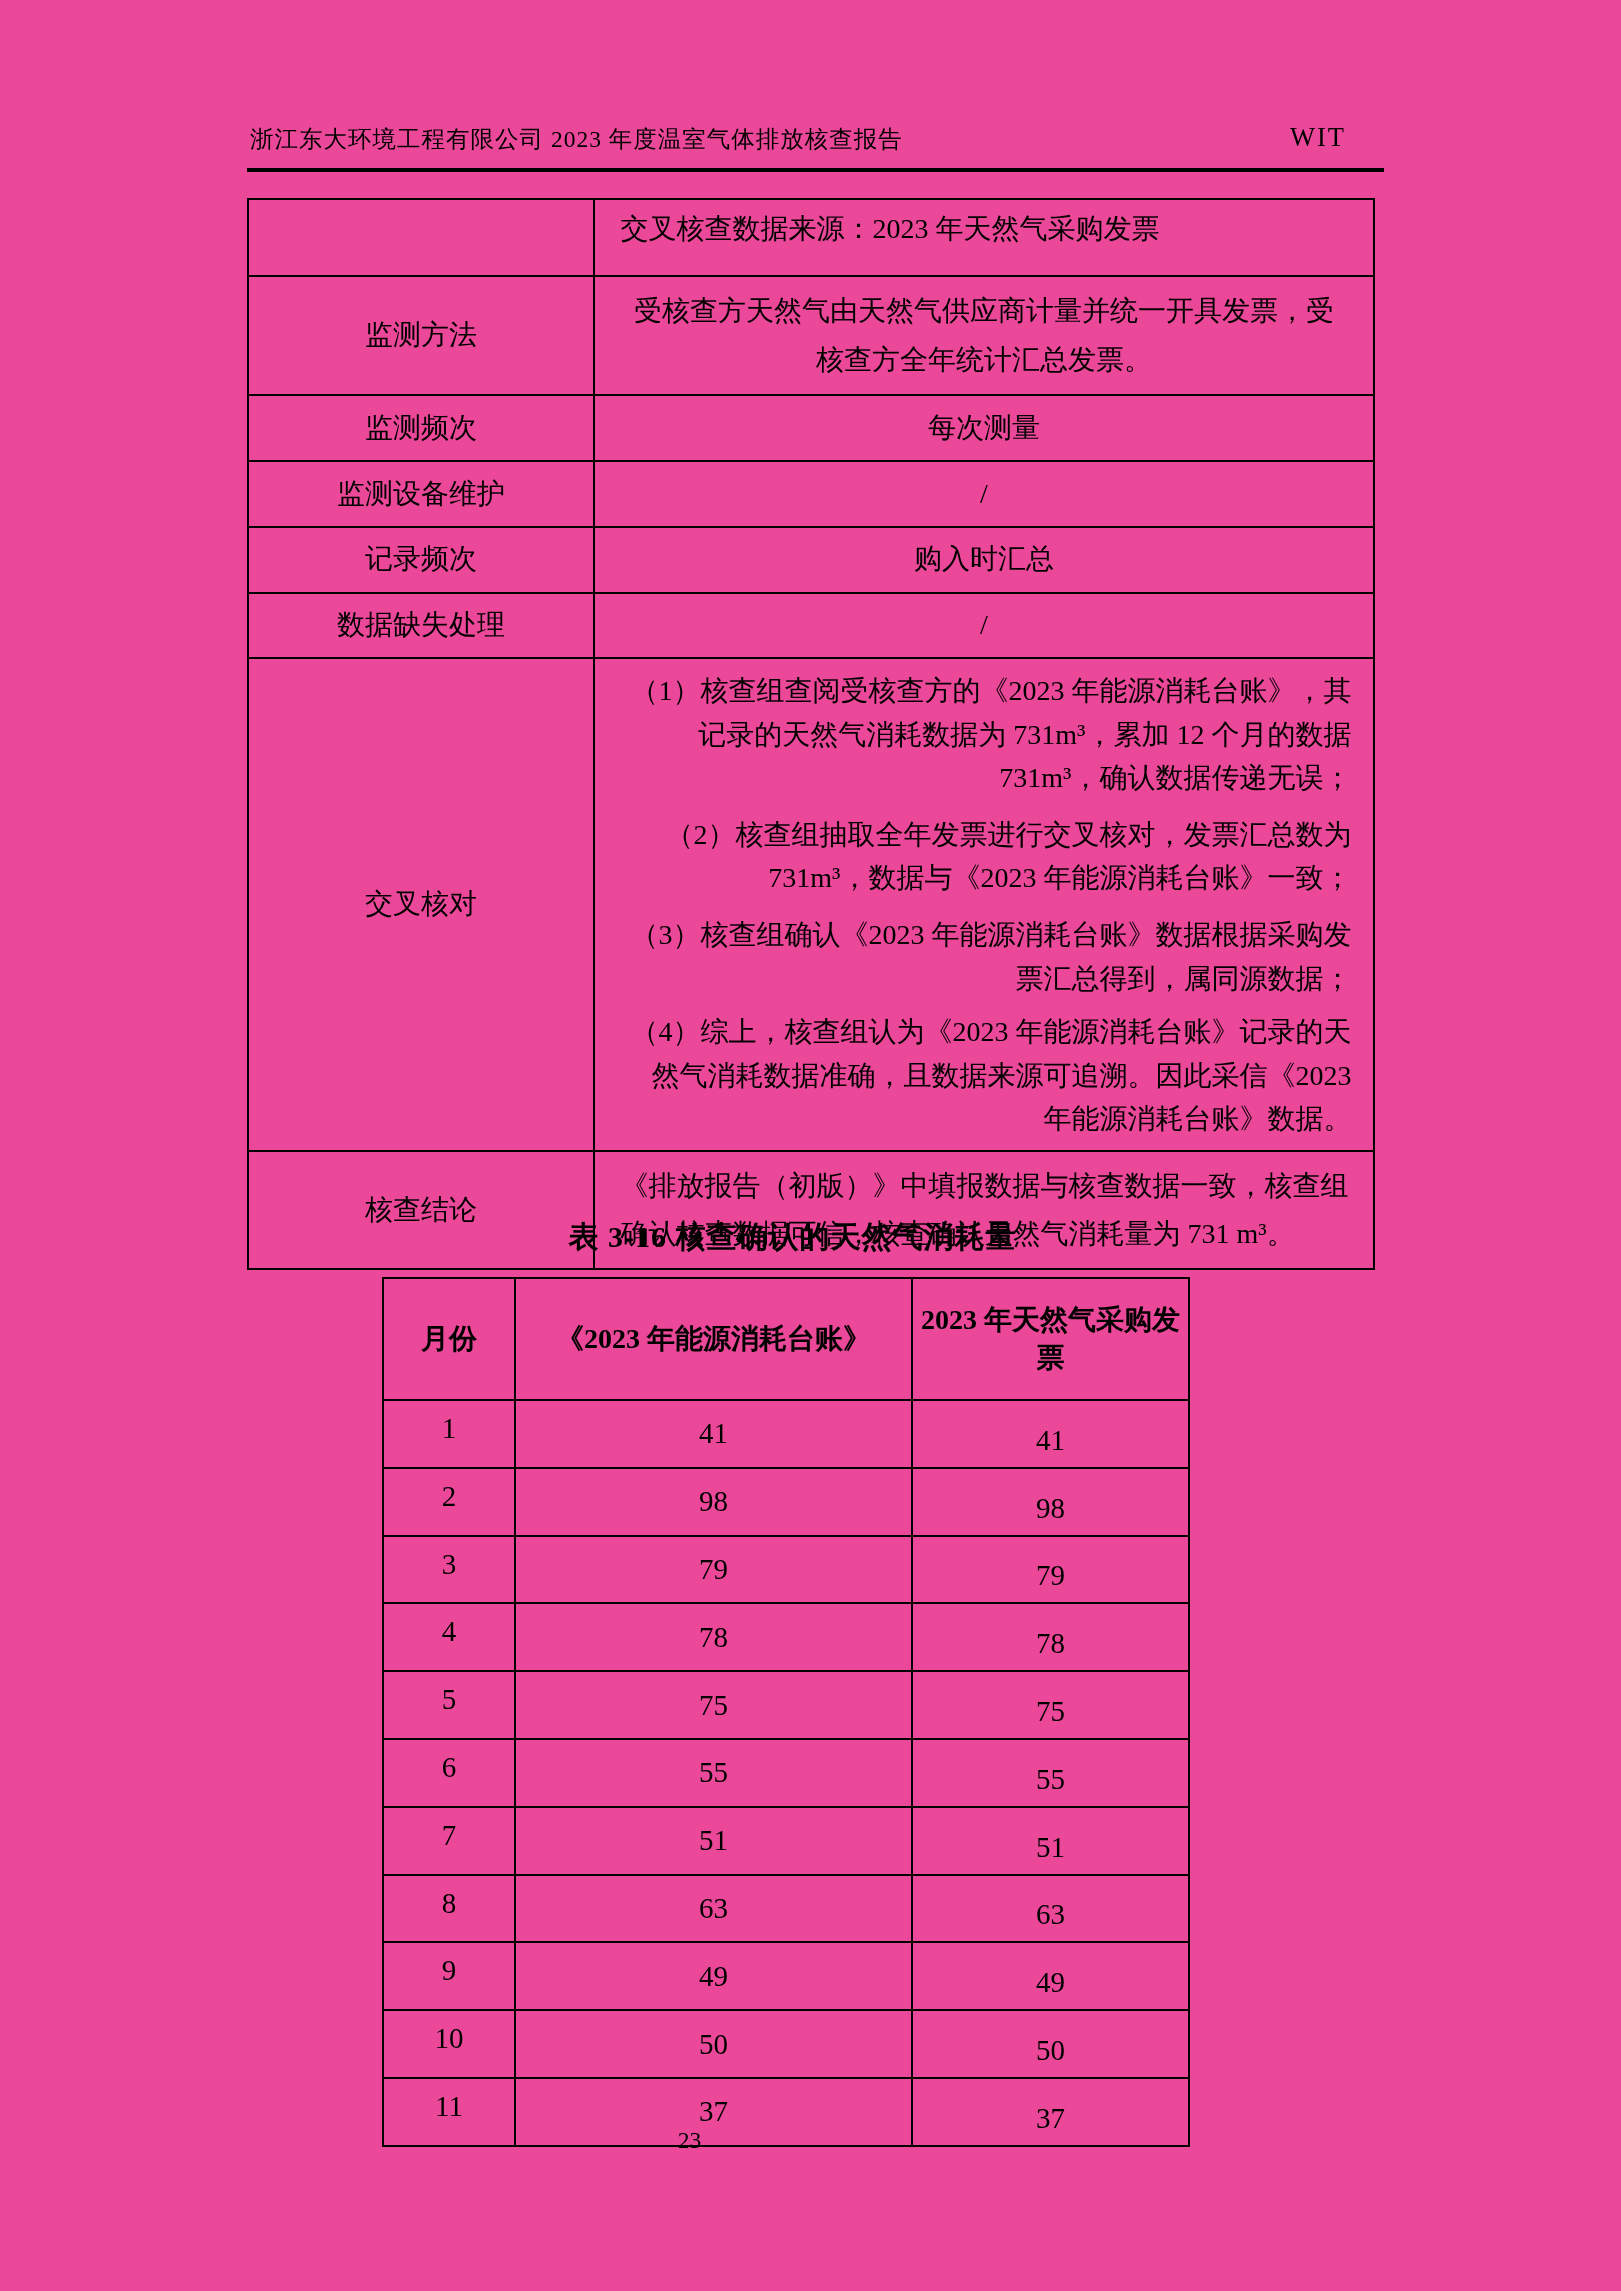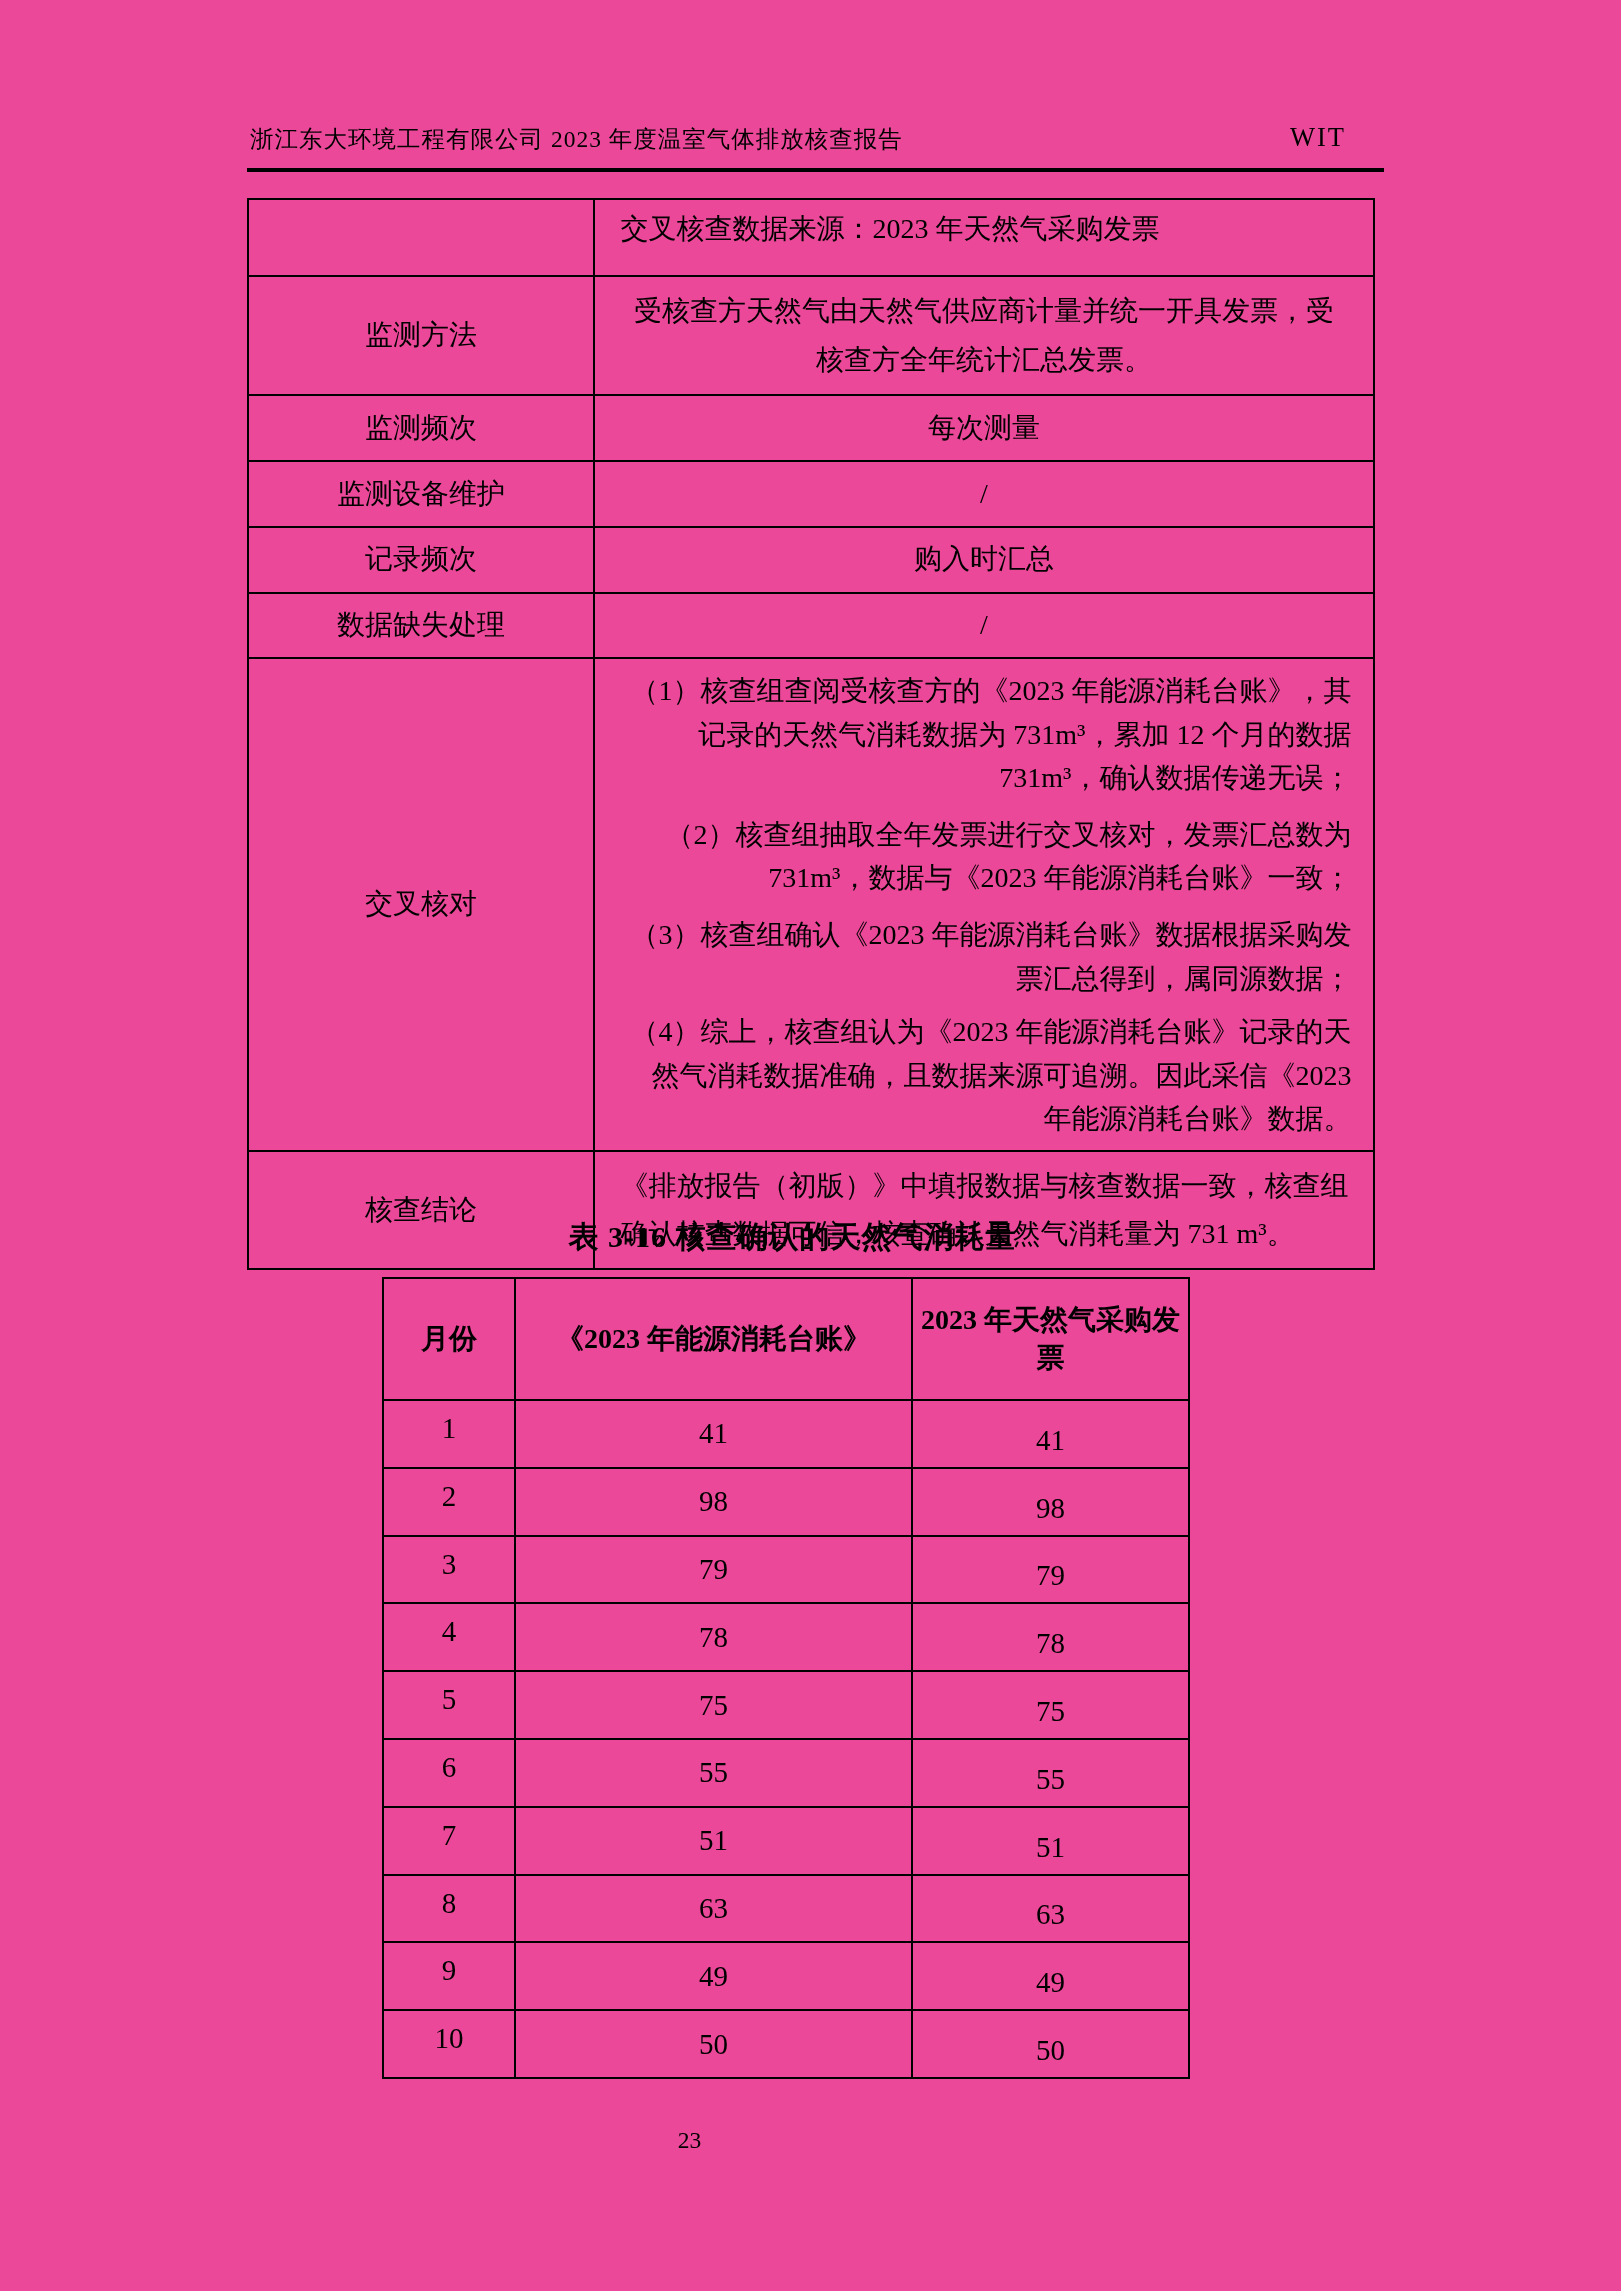--- a/index.html
+++ b/index.html
@@ -258,19 +258,24 @@
       <tr>
         <td class="month">9</td>
         <td>49</td>
         <td class="inv">49</td>
       </tr>
       <tr>
         <td class="month">10</td>
         <td>50</td>
         <td class="inv">50</td>
       </tr>
+      <tr>
+        <td class="month">11</td>
+        <td>37</td>
+        <td class="inv">37</td>
+      </tr>
     </tbody>
   </table>
 
   <div class="page-num">23</div>
 
 </div>
 
 
 </body></html>

